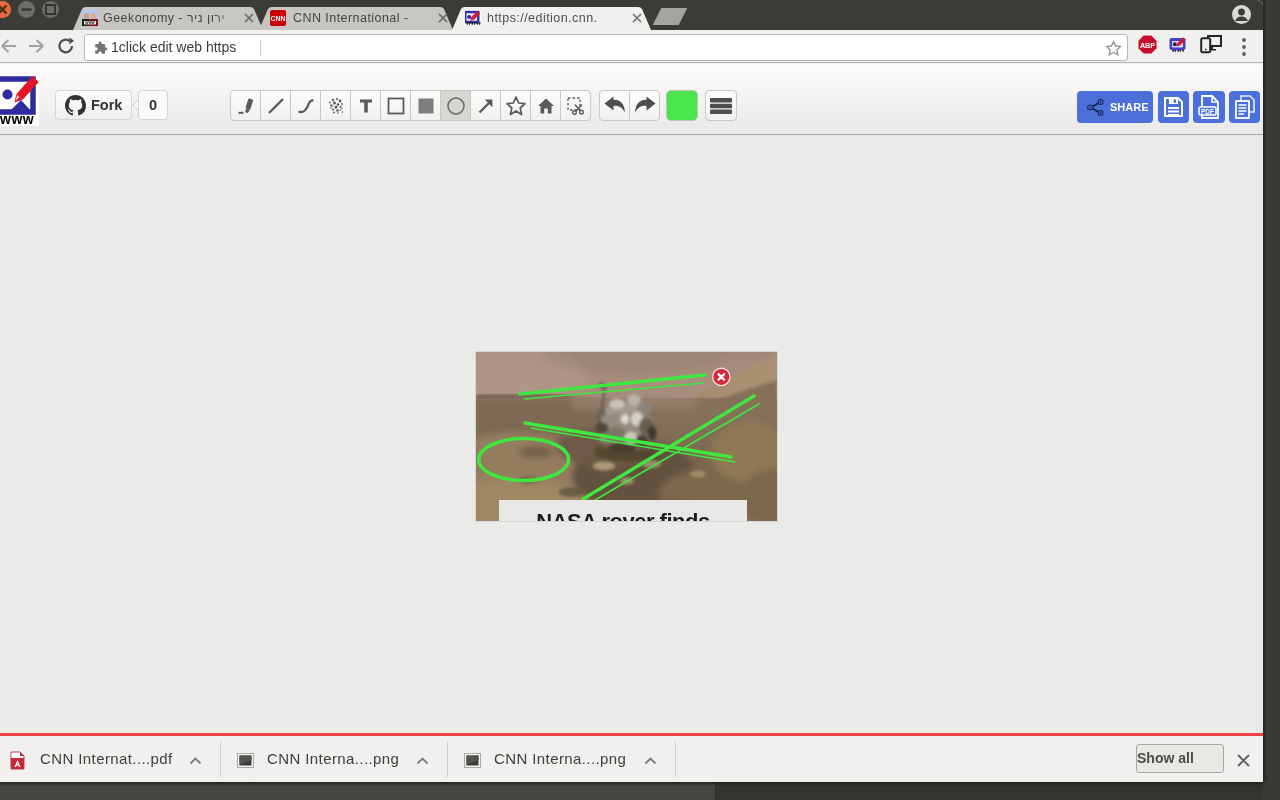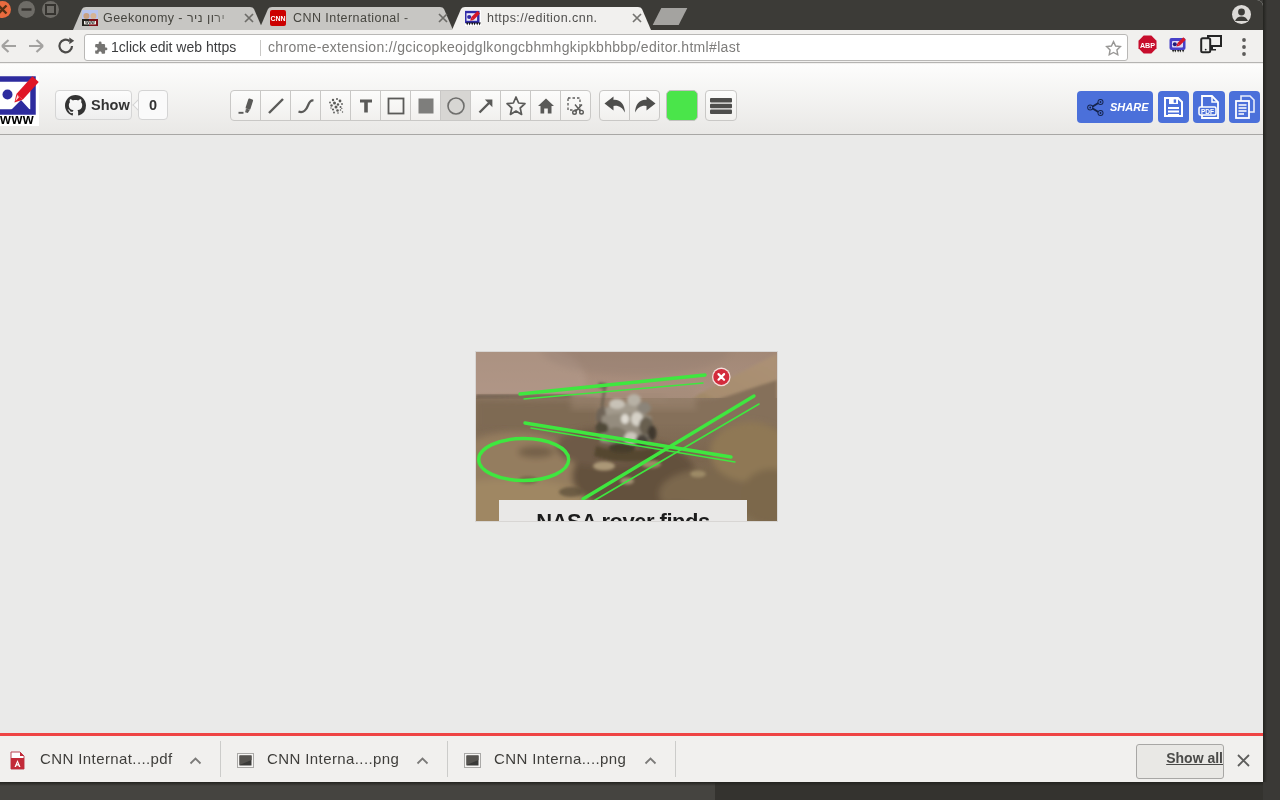--- a/index.html
+++ b/index.html
@@ -44,21 +44,21 @@
   
   .tbtn { top:26px; width:31px; height:31px; background:linear-gradient(#fcfcfb,#f1f0ee); border:1px solid #c9c8c6; }
   .tbtn.sel { background:#d7d6d3; }
   .tbtn svg { position:absolute; left:50%; top:50%; transform:translate(-50%,-50%); }
   
   .bluebtn { top:27px; height:32px; background:#4b70da; border-radius:4px; }
   
   #dlbar { left:0; top:669px; width:1263px; height:49px; background:#f1f0ee; border-top:3px solid #ef4444; }
   .dltext { position:absolute; top:14px; font-size:15px; letter-spacing:0.4px; color:#3f3e3b; }
   .dlsep { position:absolute; top:5px; width:1px; height:36px; background:#ccccca; }
-  #showall { position:absolute; left:1136px; top:8px; width:88px; height:35px; background:#e9e8e5; border:1px solid #a8a7a5; border-radius:3px; font-size:14px; font-weight:bold; color:#4a4a48; text-align:right; line-height:27px;text-decoration:underline; }
+  #showall { position:absolute; left:1136px; top:8px; width:88px; height:29px; background:#e9e8e5; border:1px solid #a8a7a5; border-radius:3px; font-size:14px; font-weight:bold; color:#4a4a48; text-align:left; line-height:27px; }
 </style>
 </head>
 <body>
 <div id="strip-bottom-l" class="abs"></div>
 <div id="strip-bottom-r" class="abs"></div>
 <div id="strip-right" class="abs"></div>
 <div id="window" class="abs">
 
   <div id="tabbar" class="abs">
     <div id="btn-close" class="abs winbtn"></div>
@@ -146,21 +146,20 @@
     <svg class="abs" style="left:57px;top:7px" width="18" height="18" viewBox="0 0 18 18">
       <path d="M15 9 A6.3 6.3 0 1 1 12.5 4" stroke="#4c4b49" stroke-width="2.2" fill="none"></path>
       <path d="M12.3 0.5 L12.3 7.2 L17.2 3.8 Z" fill="#4c4b49"></path>
     </svg>
     <div id="omnibox" class="abs">
       <svg class="abs" style="left:9px;top:6px" width="14" height="14" viewBox="0 0 24 24">
         <path fill="#757472" d="M20.5 11H19V7c0-1.1-.9-2-2-2h-4V3.5a2.5 2.5 0 0 0-5 0V5H4c-1.1 0-1.99.9-1.99 2v3.8H3.5c1.49 0 2.7 1.21 2.7 2.7s-1.21 2.7-2.7 2.7H2V20c0 1.1.9 2 2 2h3.8v-1.5c0-1.49 1.21-2.7 2.7-2.7 1.49 0 2.7 1.21 2.7 2.7V22H17c1.1 0 2-.9 2-2v-4h1.5a2.5 2.5 0 0 0 0-5z"></path>
       </svg>
       <div id="badge-text" class="abs">1click edit web https</div>
       <div class="abs" style="left:175px;top:5px;width:1px;height:16px;background:#c9c8c6;"></div>
-      <div id="omni-url" class="abs" style="left:183px;">chrome-extension://gcicopkeojdglkongcbhmhgkipkbhbbp/editor.html#last</div>
       <svg class="abs" style="left:1020px;top:5px" width="17" height="17" viewBox="0 0 17 17">
         <path d="M8.5 1.6 L10.6 6 L15.4 6.6 L11.9 10 L12.8 14.8 L8.5 12.5 L4.2 14.8 L5.1 10 L1.6 6.6 L6.4 6 Z" fill="none" stroke="#989795" stroke-width="1.4"></path>
       </svg>
     </div>
 
     <svg class="abs" style="left:1138px;top:5px" width="19" height="19" viewBox="0 0 19 19">
       <path d="M5.7 0.5 H13.3 L18.5 5.7 V13.3 L13.3 18.5 H5.7 L0.5 13.3 V5.7 Z" fill="#c70d2c"></path>
       <text x="9.5" y="13" font-size="7.2" font-weight="bold" fill="#fff" text-anchor="middle" font-family="Liberation Sans">ABP</text>
     </svg>
 
@@ -206,21 +205,21 @@
           <path d="M19.5 22 L23.7 29.5 L27.9 22 Z" fill="#e01525"></path>
           <path d="M20.8 22 L23.5 28 L23.5 22.5 Z" fill="#fff" opacity="0.85"></path>
         </g>
       <text x="0" y="48" font-size="14" font-weight="bold" fill="#000" font-family="Liberation Sans" letter-spacing="0.5">www</text>
     </svg>
 
     <div id="forkbtn" class="abs">
       <svg class="abs" style="left:9px;top:4px" width="21" height="21" viewBox="0 0 16 16">
         <path fill="#333" d="M8 0C3.58 0 0 3.58 0 8c0 3.54 2.29 6.53 5.47 7.59.4.07.55-.17.55-.38 0-.19-.01-.82-.01-1.49-2.01.37-2.53-.49-2.69-.94-.09-.23-.48-.94-.82-1.13-.28-.15-.68-.52-.01-.53.63-.01 1.08.58 1.23.82.72 1.21 1.87.87 2.33.66.07-.52.28-.87.51-1.07-1.78-.2-3.64-.89-3.64-3.95 0-.87.31-1.59.82-2.15-.08-.2-.36-1.02.08-2.12 0 0 .67-.21 2.2.82.64-.18 1.32-.27 2-.27s1.36.09 2 .27c1.53-1.04 2.2-.82 2.2-.82.44 1.1.16 1.92.08 2.12.51.56.82 1.27.82 2.15 0 3.07-1.87 3.75-3.65 3.95.29.25.54.73.54 1.48 0 1.07-.01 1.93-.01 2.2 0 .21.15.46.55.38A8.01 8.01 0 0016 8c0-4.42-3.58-8-8-8z"></path>
       </svg>
-      <div class="abs" style="left:35px;top:6px;">Show</div>
+      <div class="abs" style="left:35px;top:6px;">Fork</div>
     </div>
     <div id="forknotch" class="abs"></div>
     <div id="forkcount" class="abs">0</div>
 
     <div class="abs tbtn" style="left:230px;border-radius:4px 0 0 4px;">
       <svg width="20" height="20" viewBox="0 0 20 20">
           <g transform="rotate(18 12 10)">
             <rect x="10.2" y="2.5" width="5" height="10.5" rx="1" fill="#5a5a58"></rect>
             <path d="M10.6 13 L15 13 L14 16.8 L11.2 16.8 Z" fill="#5a5a58"></path>
             <path d="M10.6 13.6 L12 16.4 L11.2 13.6 Z" fill="#fff"></path>
@@ -327,21 +326,21 @@
     <div class="abs tbtn" style="left:705px;width:32px;border-radius:4px;">
       <svg width="24" height="20" viewBox="0 0 24 20">
           <g fill="#4e4e4c">
             <rect x="1" y="2" width="22" height="4.4" rx="1"></rect>
             <rect x="1" y="7.8" width="22" height="4.4" rx="1"></rect>
             <rect x="1" y="13.6" width="22" height="4.4" rx="1"></rect>
           </g>
         </svg>
     </div>
 
-    <div id="sharebtn" class="abs bluebtn" style="left:1077px;width:76px;font-style:italic;">
+    <div id="sharebtn" class="abs bluebtn" style="left:1077px;width:76px;">
       <svg class="abs" style="left:9px;top:7px" width="19" height="19" viewBox="0 0 19 19">
         <g stroke="#15244d" stroke-width="2" fill="none">
             <path d="M5 9.5 L14 4 M5 9.5 L14 15"></path>
           </g>
         <g fill="#15244d">
             <circle cx="4.2" cy="9.5" r="3"></circle>
             <circle cx="14.5" cy="4" r="3"></circle>
             <circle cx="14.5" cy="15" r="3"></circle>
           </g>
         <g fill="none" stroke="#4b70da" stroke-width="1.2">

